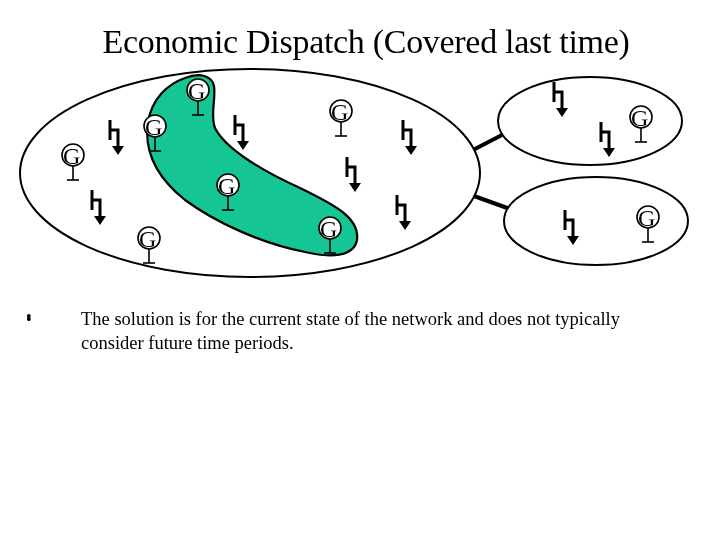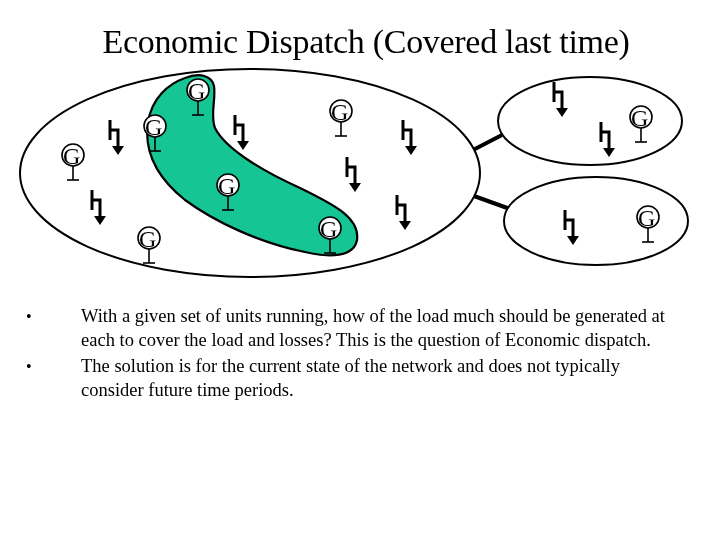--- a/index.html
+++ b/index.html
@@ -104,19 +104,18 @@
       <use href="#load" x="601" y="122"></use>
     </g>
   <g>
       <use href="#load" x="565" y="210"></use>
     </g>
 </svg>
 
 <ul class="bullets">
   <li>
     <span class="dot">•</span>
-    <span>With a given set of units running, how of the load much should be generated at each to cover the load and losses?  This is the question of Economic dispatch.</span>
   </li>
   <li>
     <span class="dot">•</span>
     <span>The solution is for the current state of the network and does not typically consider future time periods.</span>
   </li>
 </ul>
 
 </body></html>

